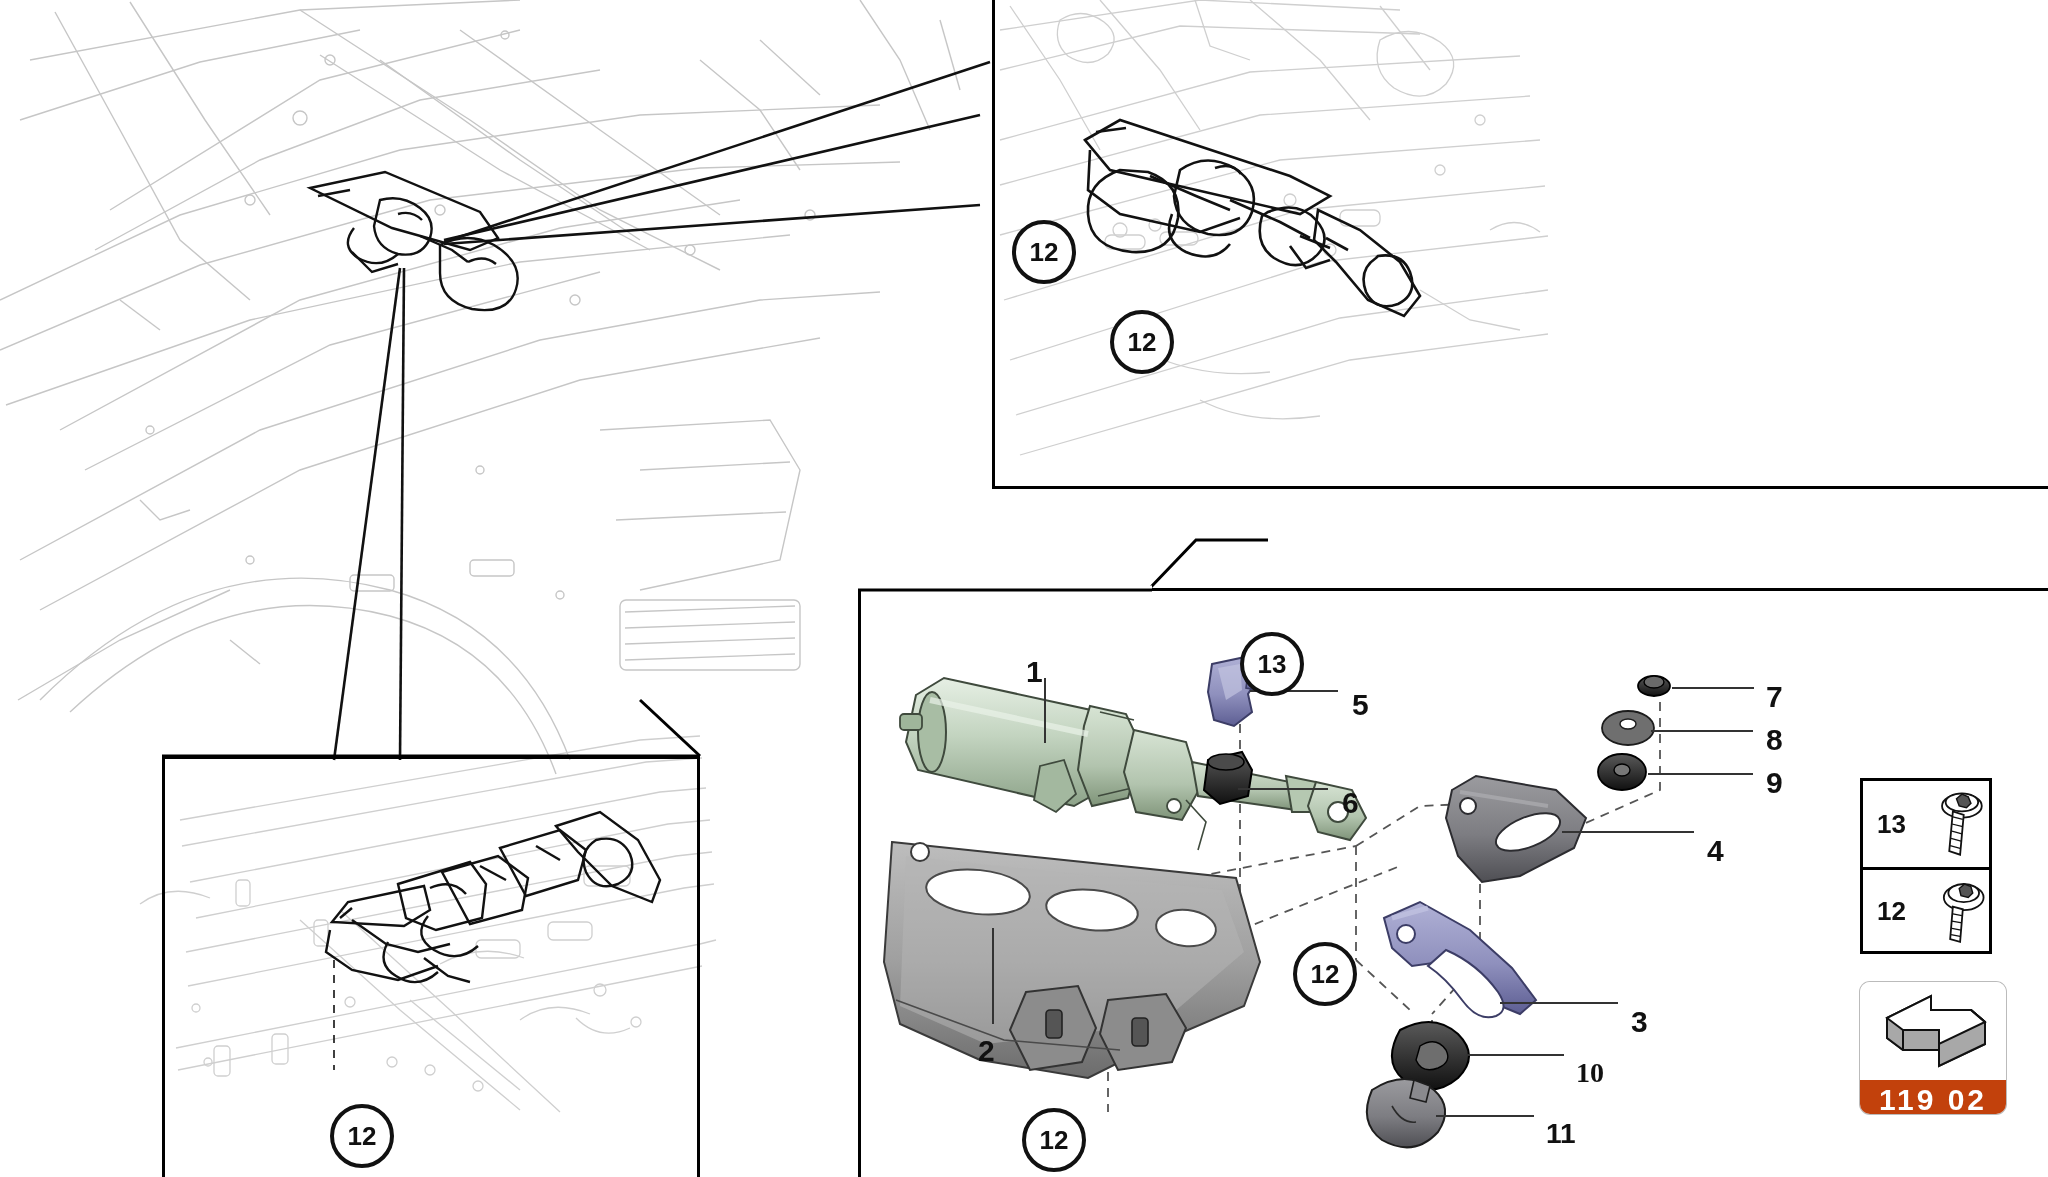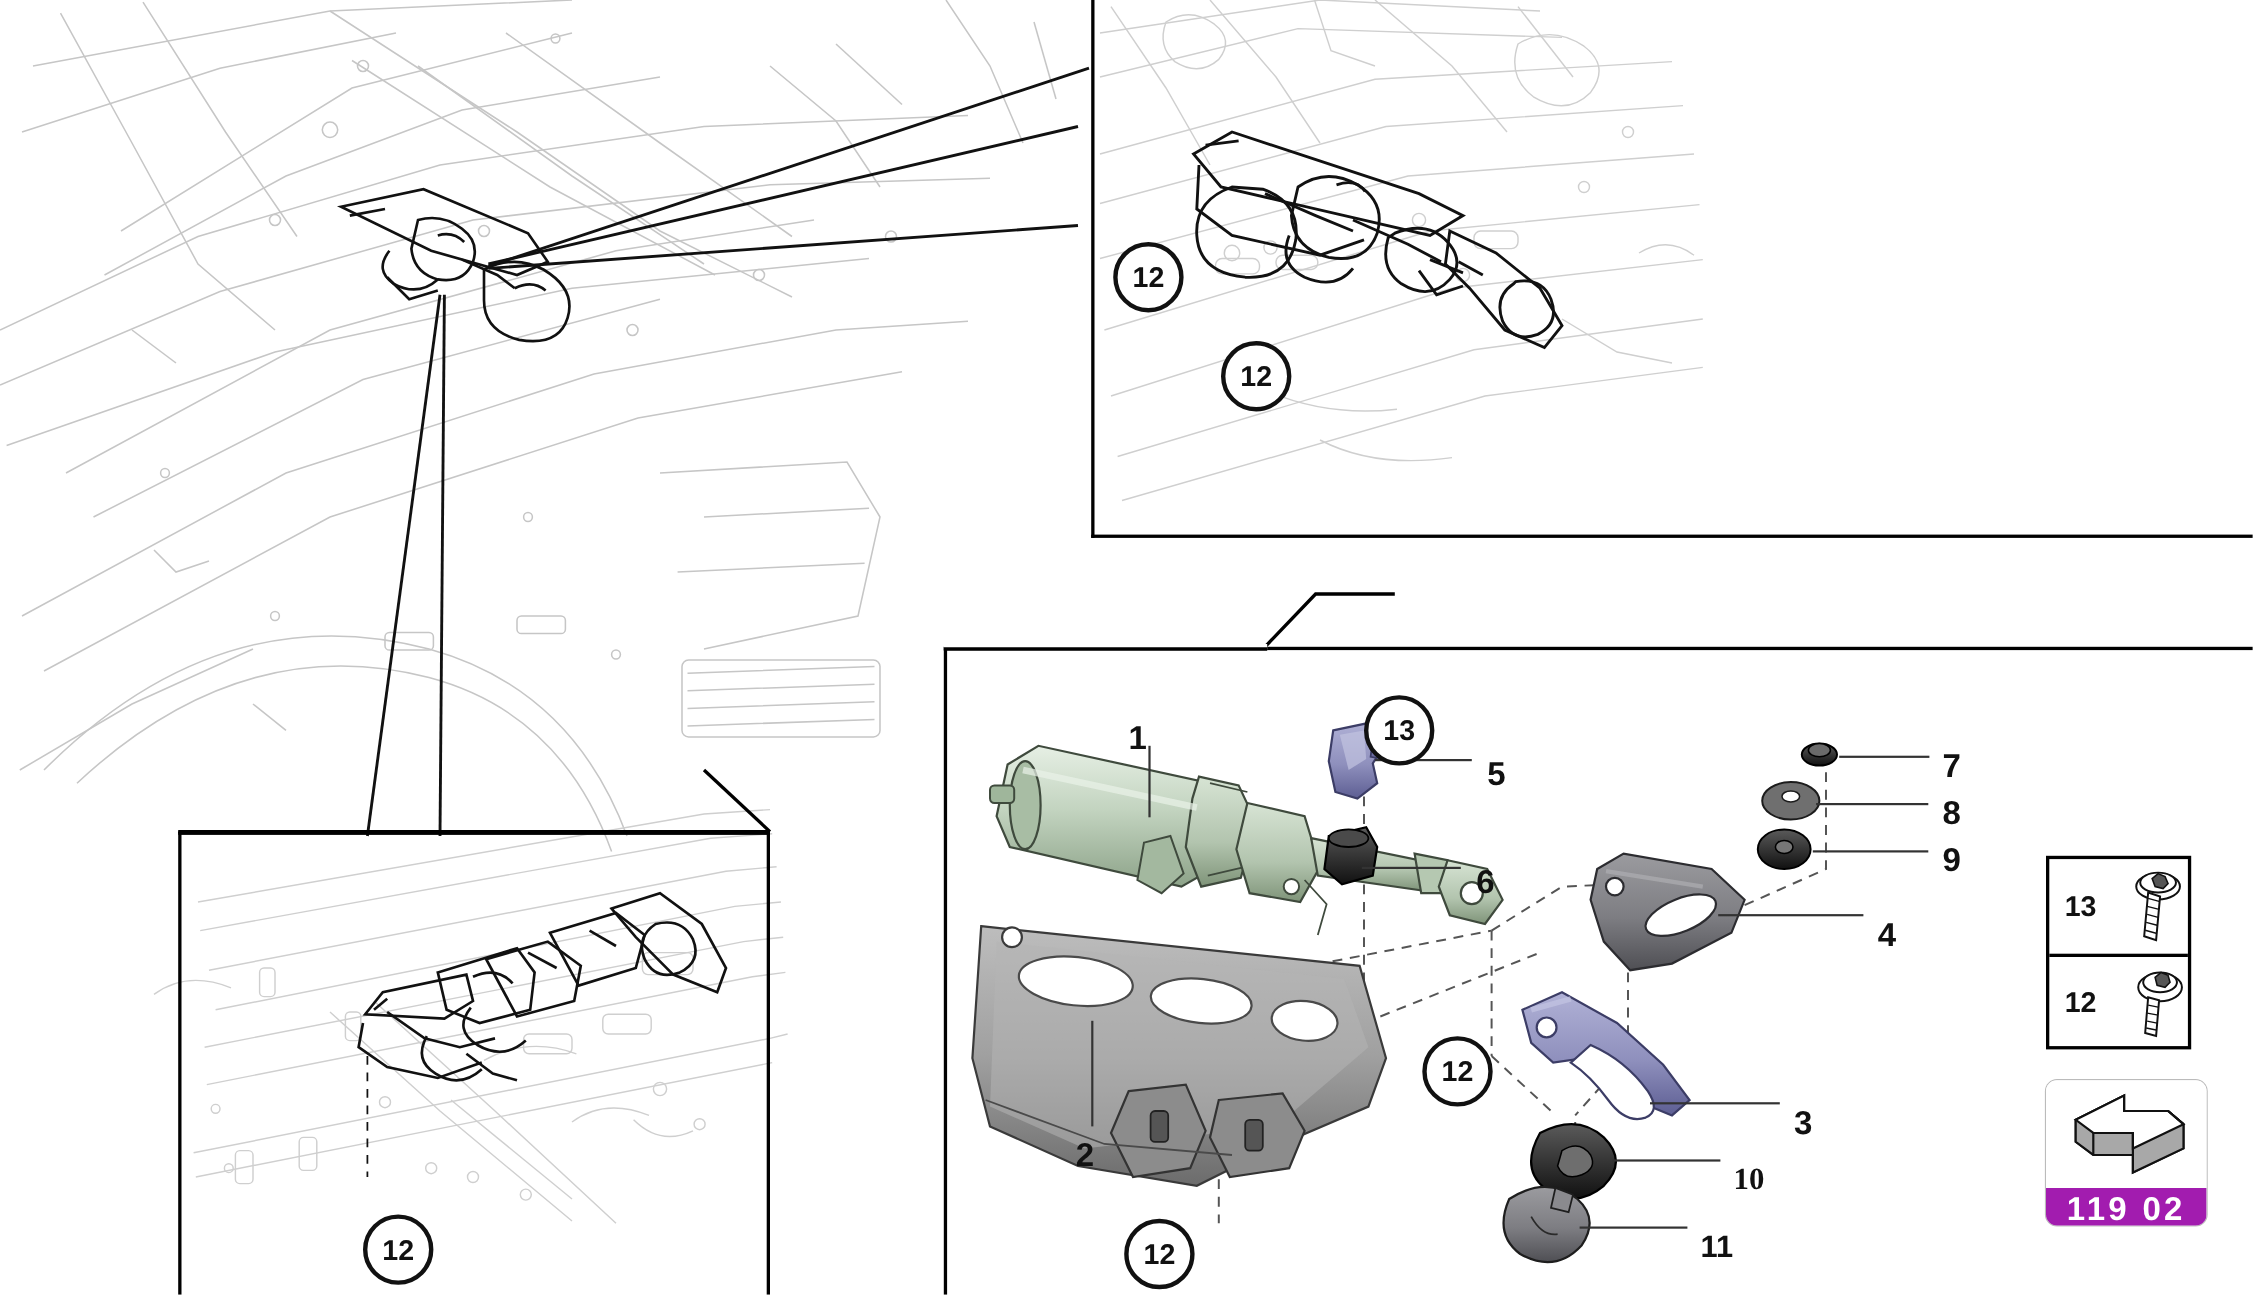--- a/index.html
+++ b/index.html
@@ -12,21 +12,21 @@
   .lbl{position:absolute;font-weight:bold;color:#111;z-index:35;white-space:nowrap;}
   .leader{position:absolute;background:#333;height:2px;z-index:30;}
   .vleader{position:absolute;background:#333;width:2px;z-index:30;}
   .legend-box{position:absolute;border:3px solid #000;background:#fff;box-sizing:border-box;z-index:45;}
   .legend-row{position:relative;box-sizing:border-box;width:100%;display:flex;align-items:center;}
   .legend-row+.legend-row{border-top:3px solid #000;}
   .legend-num{font-weight:bold;color:#111;padding-left:14px;width:62px;}
   .ref-box{position:absolute;background:#fff;border-radius:10px;overflow:hidden;z-index:45;
            box-shadow:0 0 0 1px #bbb;}
   .ref-img{height:98px;display:flex;align-items:center;justify-content:center;background:#fff;}
-  .ref-code{background:#a21caf;color:#fff;font-weight:bold;text-align:center;letter-spacing:3px;}
+  .ref-code{background:#c2410c;color:#fff;font-weight:bold;text-align:center;letter-spacing:3px;}
   svg{display:block;}
   .lineart{position:absolute;top:0;left:0;}
 </style>
 </head>
 <body>
 
 <div id="page">
 
   <svg class="lineart" width="2048" height="1177" viewBox="0 0 2048 1177">
     <defs>

